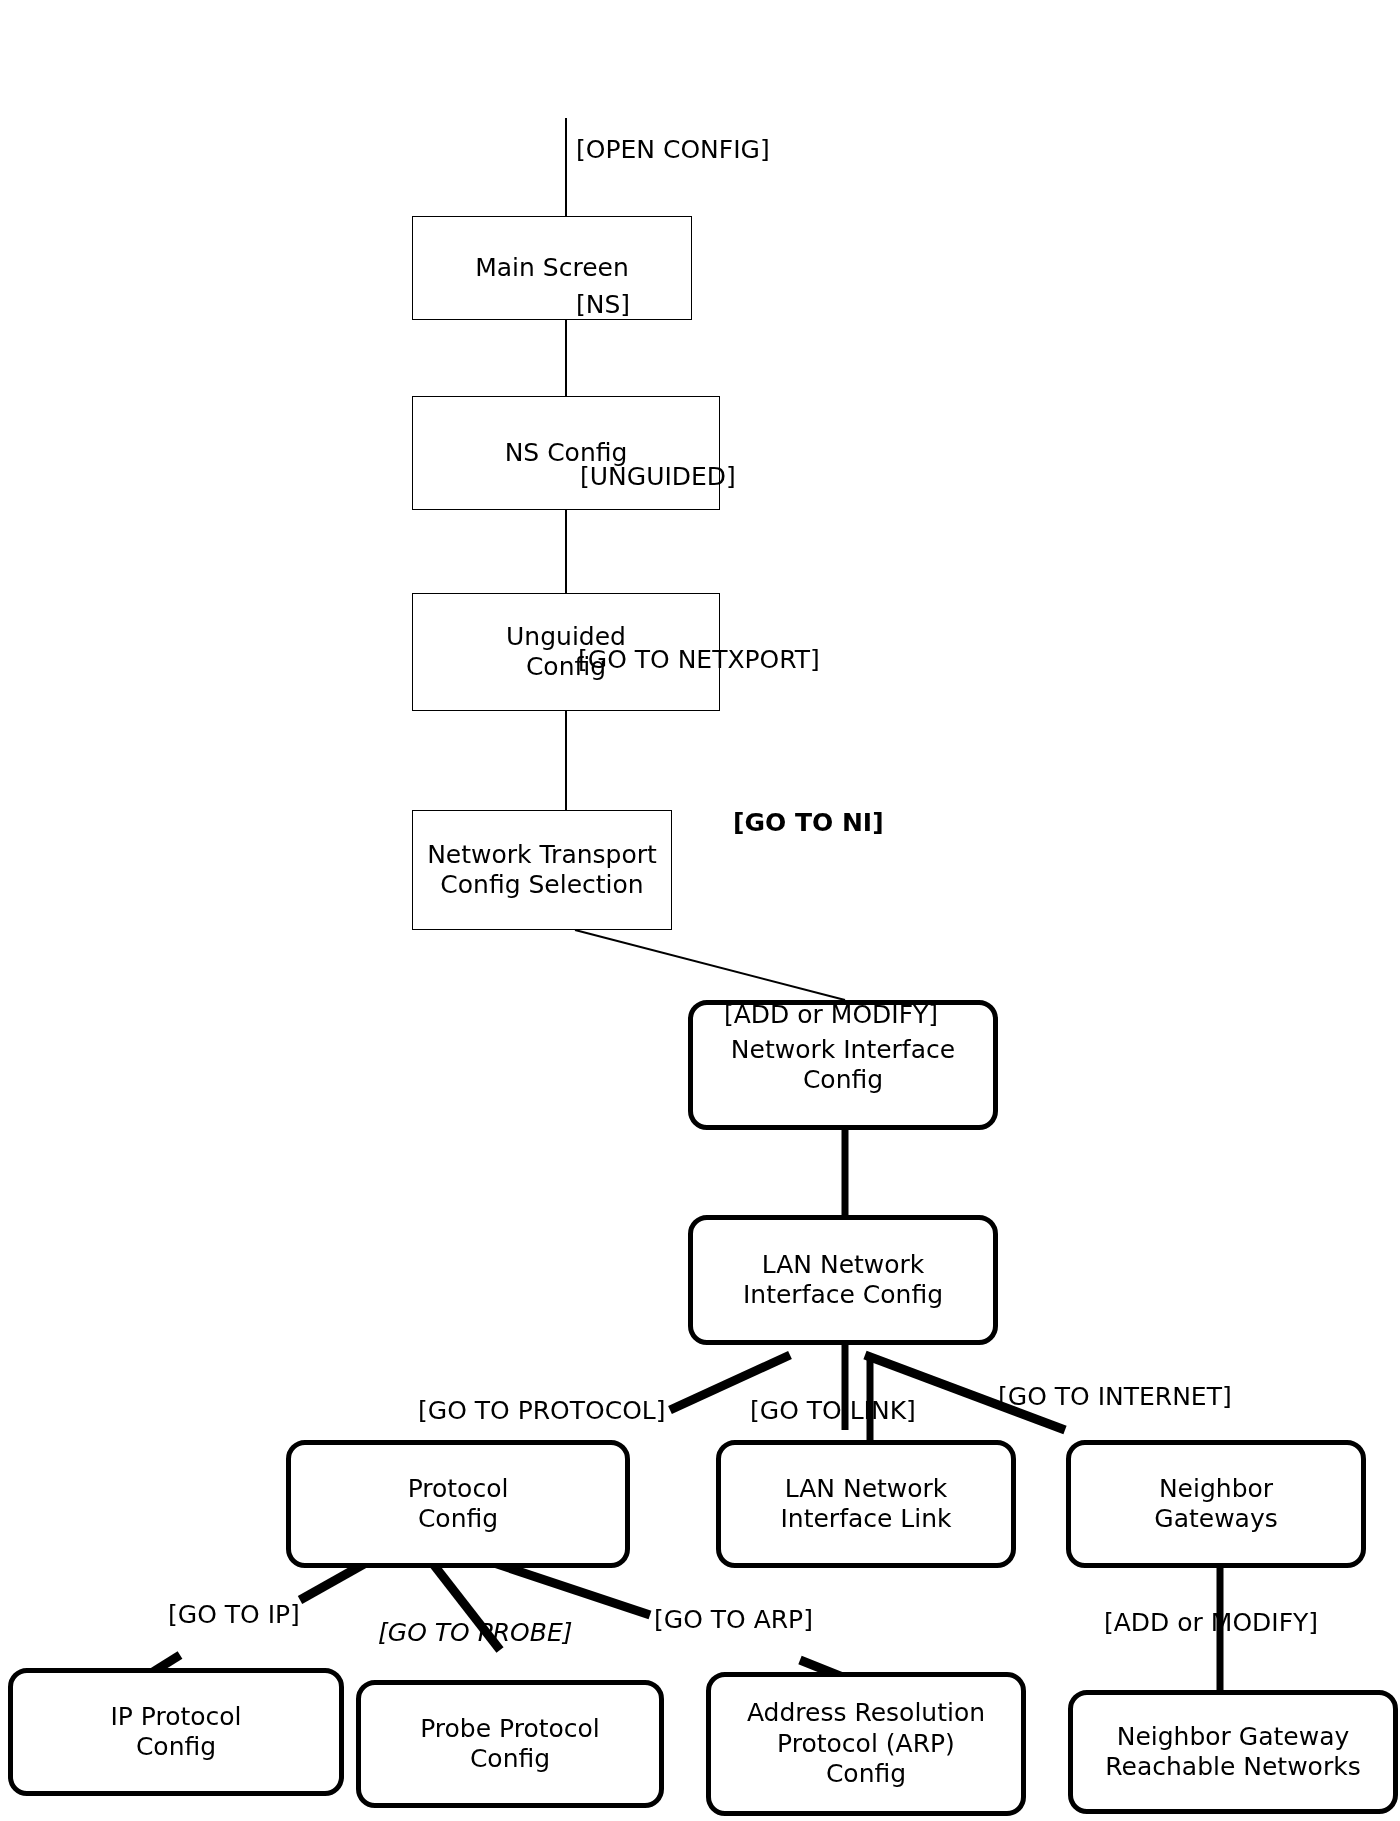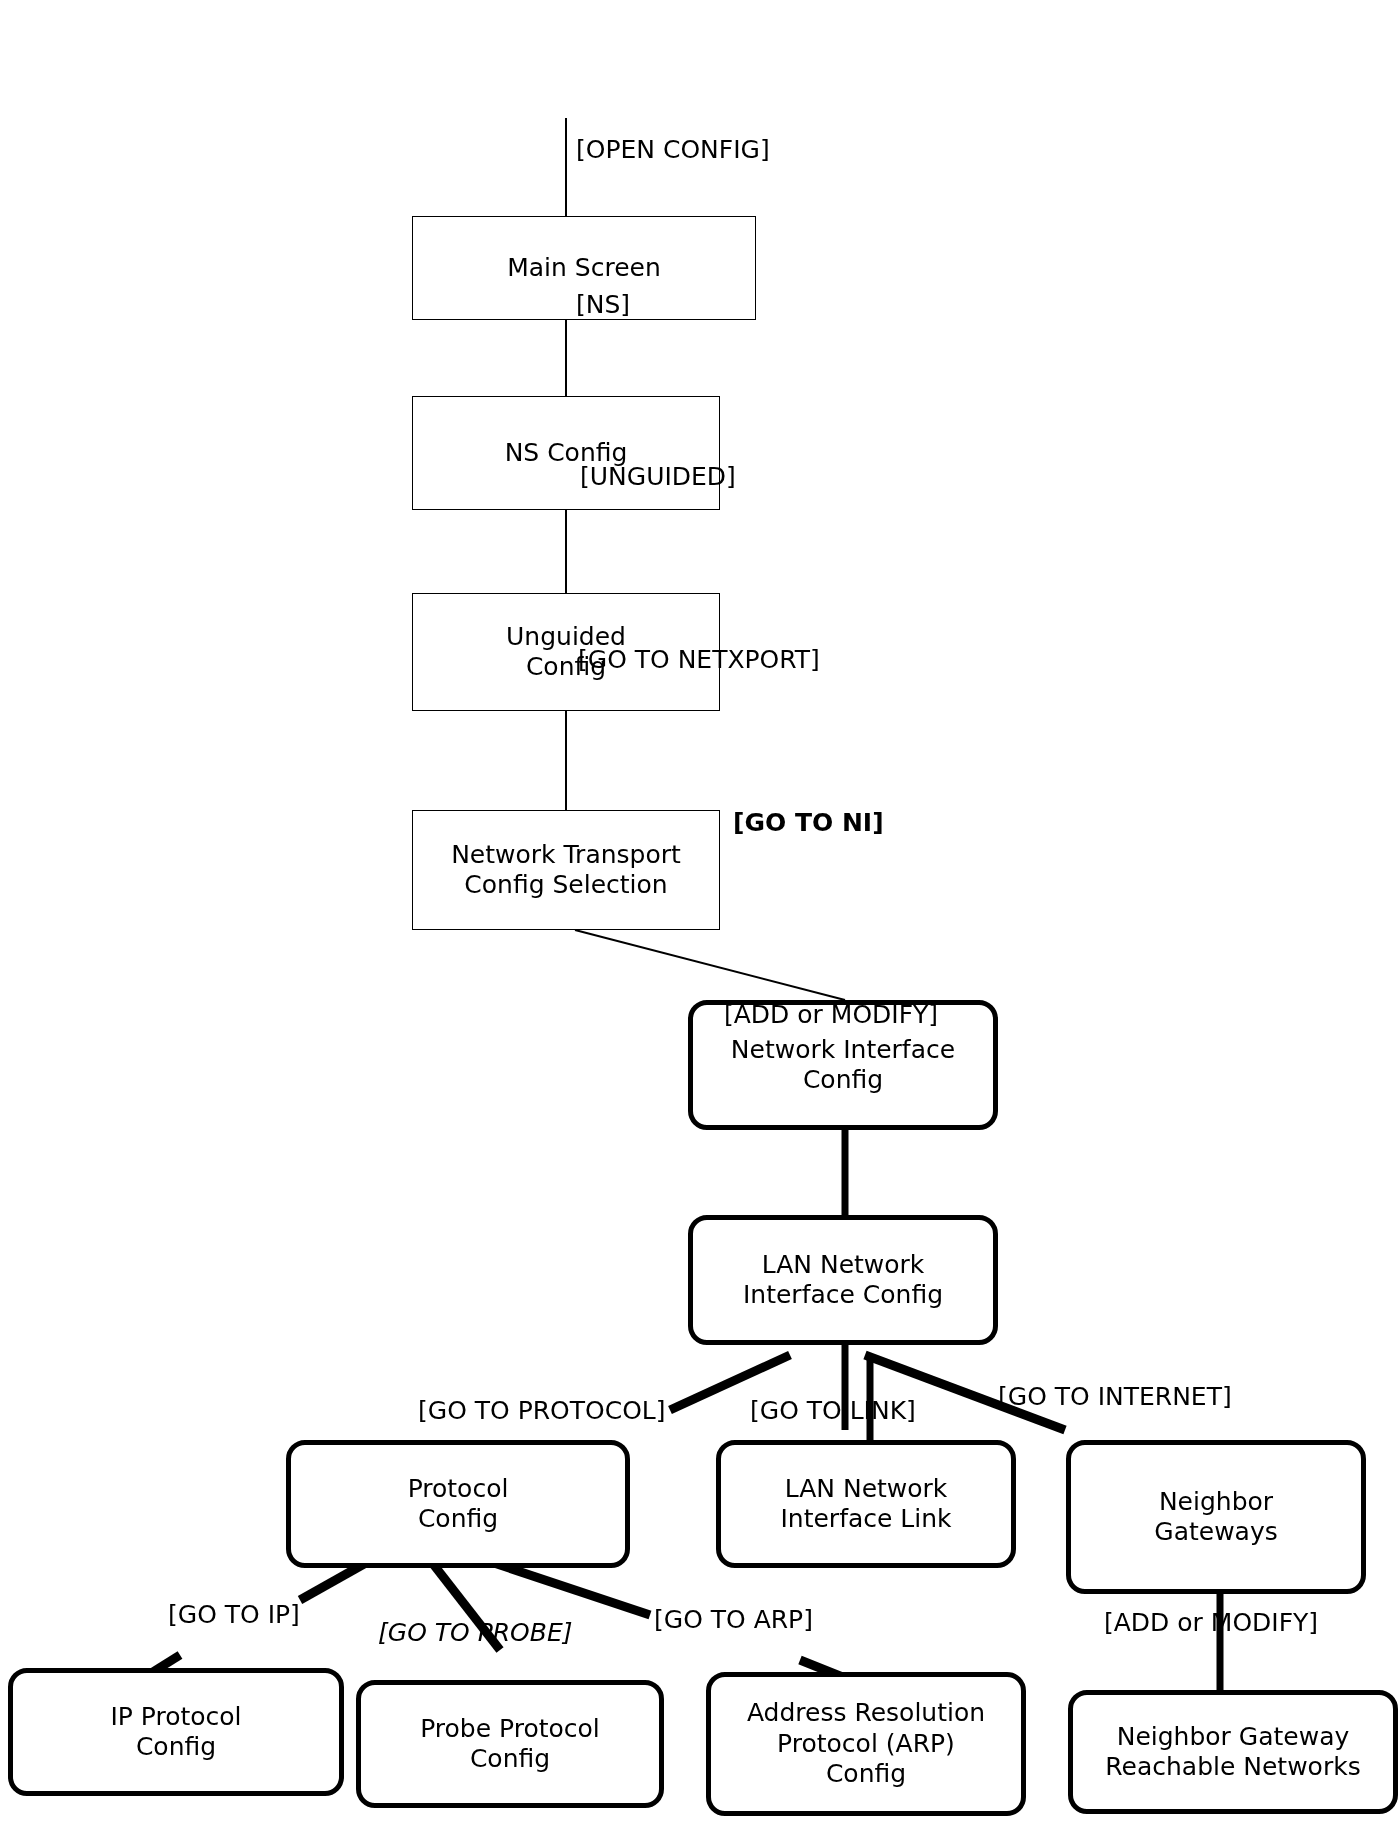--- a/index.html
+++ b/index.html
@@ -85,43 +85,43 @@
     <line x1="380" y1="1555" x2="300" y2="1600" stroke="#000" stroke-width="9"></line>
     <line x1="180" y1="1655" x2="140" y2="1680" stroke="#000" stroke-width="9"></line>
     <line x1="430" y1="1560" x2="500" y2="1650" stroke="#000" stroke-width="9"></line>
     <line x1="470" y1="1555" x2="650" y2="1615" stroke="#000" stroke-width="9"></line>
     <line x1="800" y1="1660" x2="900" y2="1700" stroke="#000" stroke-width="9"></line>
 
     <line x1="1220" y1="1560" x2="1220" y2="1690" stroke="#000" stroke-width="7"></line>
   </svg>
 
 
-  <div class="node" style="left:412px; top:216px; width:344px; height:104px;">Main Screen</div>
+  <div class="node" style="left:412px; top:216px; width:280px; height:104px;">Main Screen</div>
 
   <div class="node" style="left:412px; top:396px; width:308px; height:114px;">NS Config</div>
 
   <div class="node" style="left:412px; top:593px; width:308px; height:118px;">Unguided
 Config</div>
 
-  <div class="node" style="left:412px; top:810px; width:308px; height:120px;">Network Transport
+  <div class="node" style="left:412px; top:810px; width:260px; height:120px;">Network Transport
 Config Selection</div>
 
   <div class="node bold" style="left:688px; top:1000px; width:310px; height:130px;">Network Interface
 Config</div>
 
   <div class="node bold" style="left:688px; top:1215px; width:310px; height:130px;">LAN Network
 Interface Config</div>
 
   <div class="node bold" style="left:286px; top:1440px; width:344px; height:128px;">Protocol
 Config</div>
 
   <div class="node bold" style="left:716px; top:1440px; width:300px; height:128px;">LAN Network
 Interface Link</div>
 
-  <div class="node bold" style="left:1066px; top:1440px; width:300px; height:154px;">Neighbor
+  <div class="node bold" style="left:1066px; top:1440px; width:300px; height:128px;">Neighbor
 Gateways</div>
 
   <div class="node bold" style="left:8px; top:1668px; width:336px; height:128px;">IP Protocol
 Config</div>
 
   <div class="node bold" style="left:356px; top:1680px; width:308px; height:128px;">Probe Protocol
 Config</div>
 
   <div class="node bold" style="left:706px; top:1672px; width:320px; height:144px;">Address Resolution
 Protocol (ARP)

